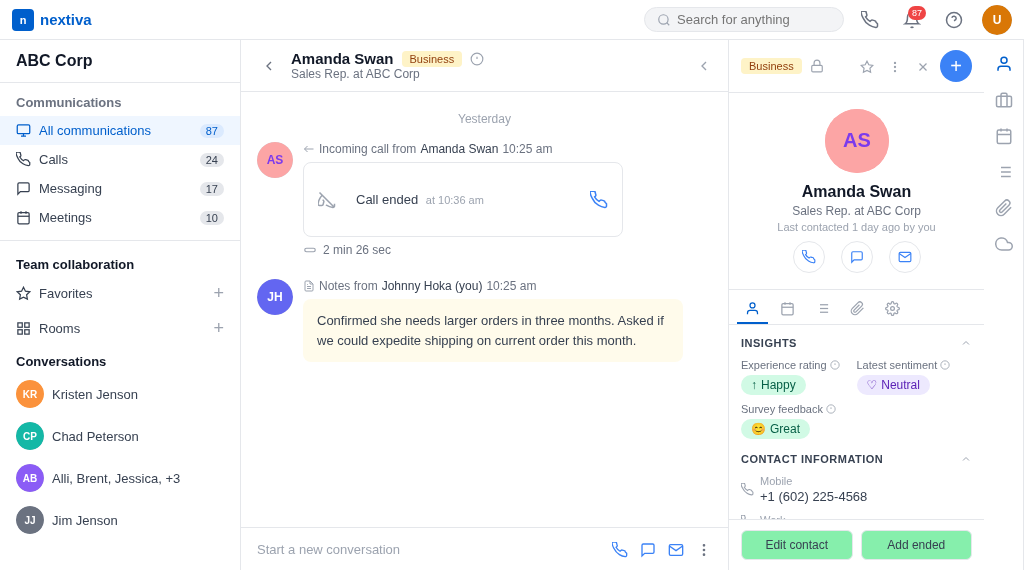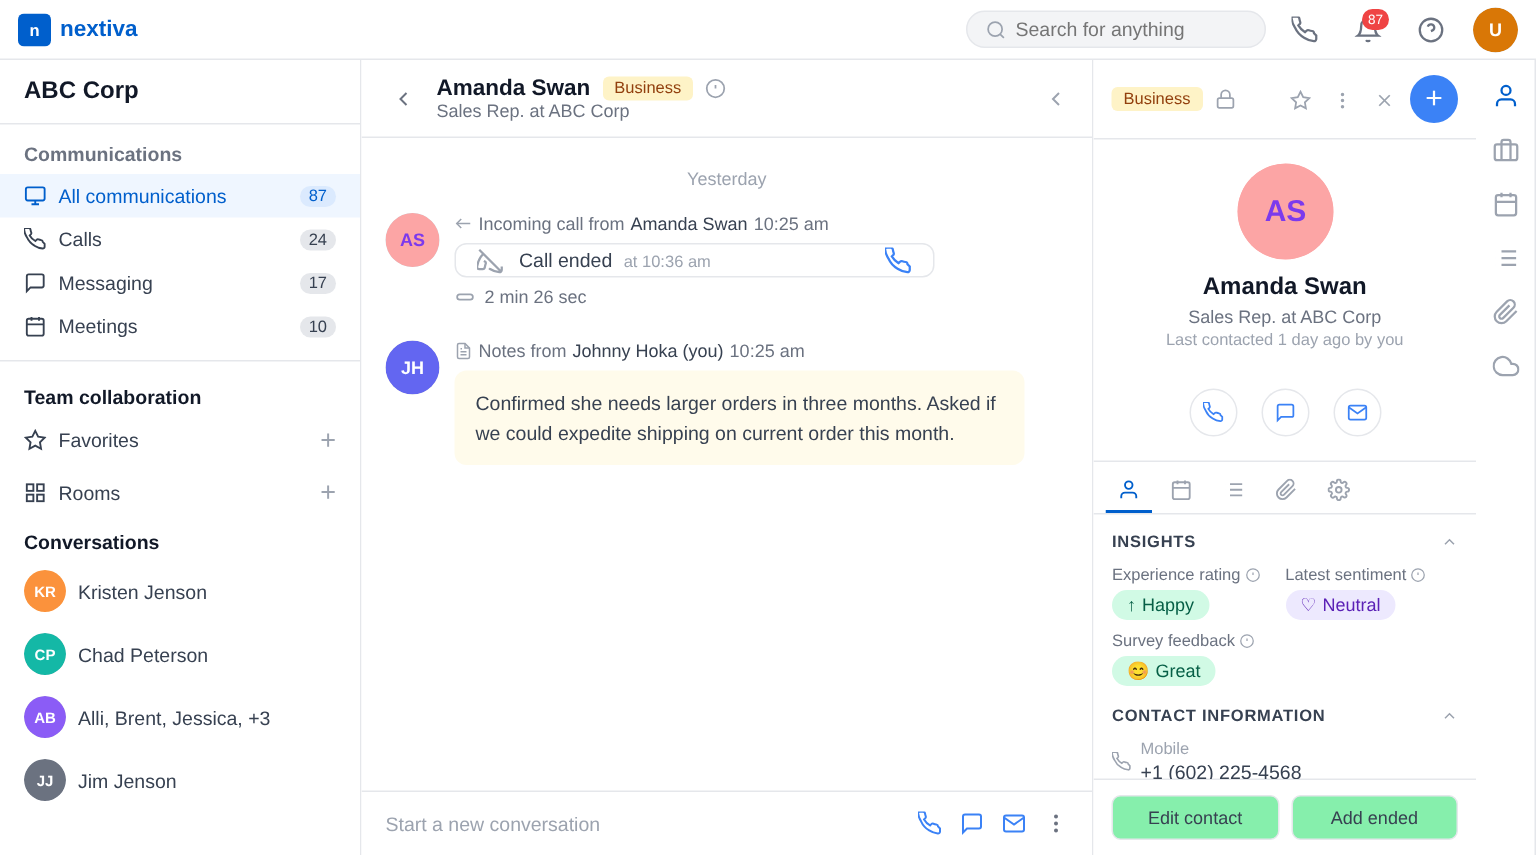--- a/index.html
+++ b/index.html
@@ -47,21 +47,21 @@
     .collapse-btn { cursor: pointer; color: #6b7280; margin-left: auto; }
     .business-badge { background: #fef3c7; color: #92400e; font-size: 11px; border-radius: 4px; padding: 2px 8px; font-weight: 500; }
 
     .conv-messages { flex: 1; overflow-y: auto; padding: 12px 0; }
     .date-divider { text-align: center; font-size: 12px; color: #9ca3af; padding: 8px 0; }
     .message-item { padding: 8px 16px; display: flex; gap: 10px; align-items: flex-start; }
     .msg-avatar { width: 36px; height: 36px; border-radius: 50%; background: #d1d5db; flex-shrink: 0; overflow: hidden; display: flex; align-items: center; justify-content: center; font-size: 12px; font-weight: 600; }
     .msg-content { flex: 1; }
     .msg-header { font-size: 12px; color: #6b7280; margin-bottom: 4px; display: flex; align-items: center; gap: 4px; }
     .msg-header .sender { color: #374151; font-weight: 500; }
-    .call-ended-card { background: #fff; border: 1px solid #e5e7eb; border-radius: 8px; padding: 0 14px; display: flex; align-items: center; gap: 10px; margin-top: 6px; max-width: 320px; justify-content: center; }
+    .call-ended-card { background: #fff; border: 1px solid #e5e7eb; border-radius: 8px; padding: 26px 14px; display: flex; align-items: center; gap: 20px; margin-top: 6px; max-width: 320px; justify-content: center; }
     .call-ended-icon { color: #9ca3af; font-size: 18px; }
     .call-ended-text { flex: 1; }
     .call-ended-title { font-size: 13px; font-weight: 500; color: #374151; }
     .call-phone-icon { color: #3b82f6; font-size: 18px; }
     .duration-badge { font-size: 12px; color: #6b7280; padding: 6px 0; display: flex; align-items: center; gap: 6px; }
     .note-card { background: #fffbeb; border-radius: 8px; padding: 12px 14px; margin-top: 6px; max-width: 380px; }
     .note-text { font-size: 13px; color: #374151; line-height: 1.5; }
 
     .conv-input-area { padding: 12px 16px; border-top: 1px solid #e5e7eb; display: flex; align-items: center; gap: 10px; }
     .conv-input { flex: 1; font-size: 13px; color: #9ca3af; }
@@ -71,21 +71,21 @@
     
     .right-panel { width: 255px; background: #fff; display: flex; flex-direction: column; overflow: hidden; flex-shrink: 0; }
     .right-panel-header { padding: 10px 12px; border-bottom: 1px solid #e5e7eb; display: flex; align-items: center; gap: 8px; }
     .right-panel-actions { display: flex; align-items: center; gap: 6px; margin-left: auto; }
     .panel-action-btn { cursor: pointer; color: #6b7280; padding: 4px; border-radius: 4px; }
 
     .contact-card { padding: 16px 12px; text-align: center; border-bottom: 1px solid #e5e7eb; }
     .contact-avatar { width: 64px; height: 64px; border-radius: 50%; background: #fca5a5; margin: 0 auto 10px; overflow: hidden; display: flex; align-items: center; justify-content: center; font-size: 24px; font-weight: 600; color: #7c3aed; }
     .contact-name { font-size: 16px; font-weight: 700; color: #111827; margin-bottom: 3px; }
     .contact-title { font-size: 12px; color: #6b7280; margin-bottom: 3px; }
-    .contact-last { font-size: 11px; color: #9ca3af; margin-bottom: 26px; }
+    .contact-last { font-size: 11px; color: #9ca3af; margin-bottom: 8px; }
     .contact-quick-actions { display: flex; justify-content: center; gap: 16px; }
     .quick-action-btn { width: 32px; height: 32px; border-radius: 50%; border: 1px solid #e5e7eb; display: flex; align-items: center; justify-content: center; cursor: pointer; color: #3b82f6; }
 
     .panel-tabs { display: flex; border-bottom: 1px solid #e5e7eb; padding: 4px 8px 0; gap: 4px; }
     .panel-tab { padding: 6px 8px; cursor: pointer; color: #6b7280; border-radius: 4px 4px 0 0; }
     .panel-tab.active { color: #005fcc; border-bottom: 2px solid #005fcc; }
 
     .panel-content { flex: 1; overflow-y: auto; padding: 12px; }
     .insights-section { margin-bottom: 14px; }
     .section-header { display: flex; align-items: flex-end; justify-content: space-between; margin-bottom: 10px; }

